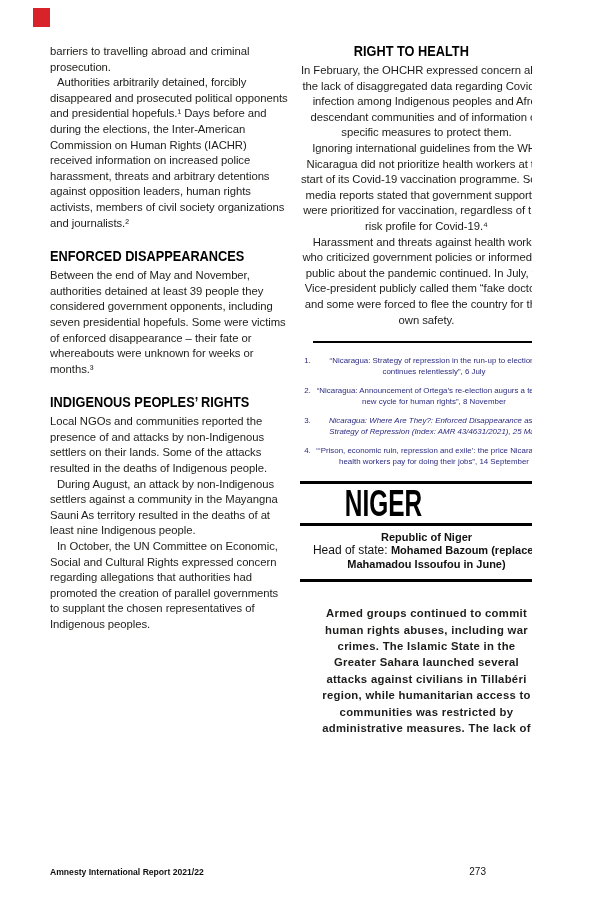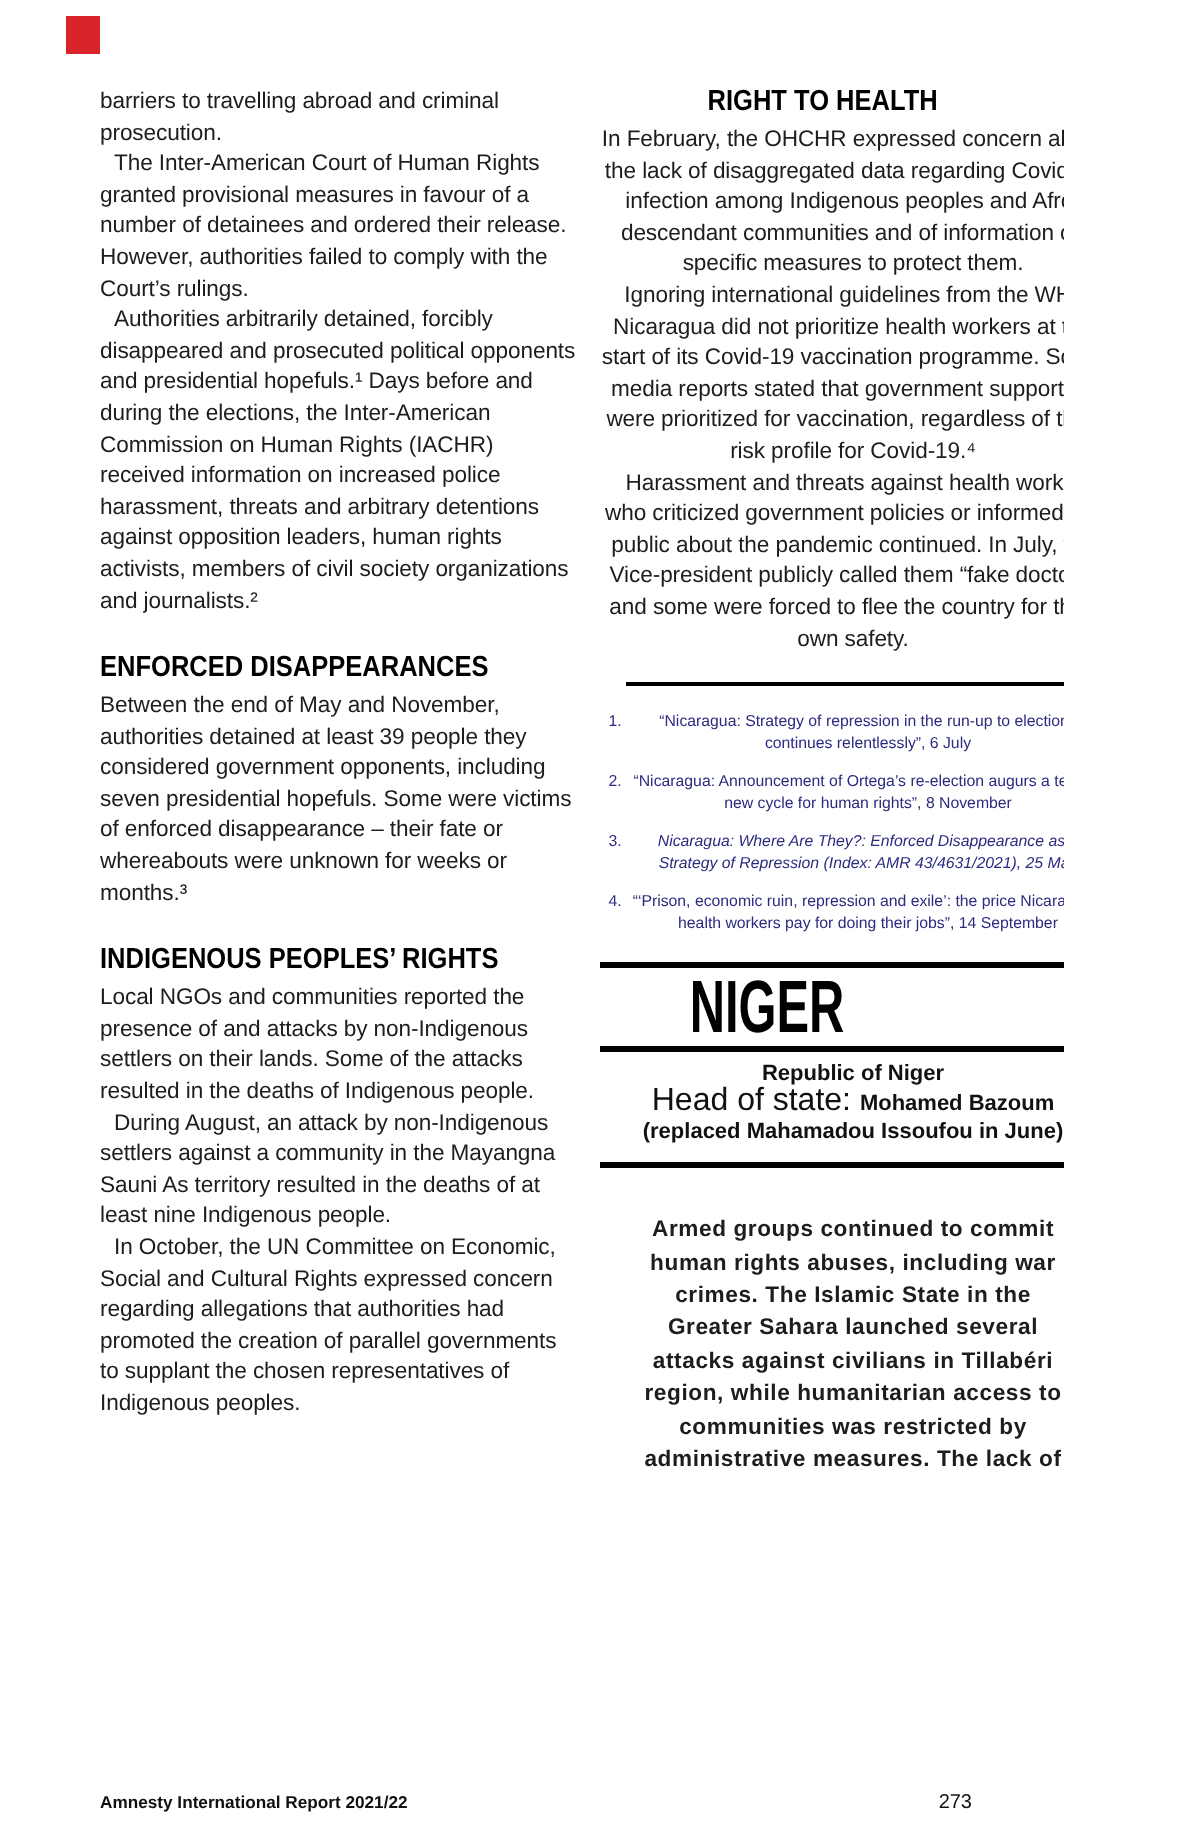--- a/index.html
+++ b/index.html
@@ -31,45 +31,44 @@
   .fn-text.it { font-style:italic; }
 
   .country { margin-top:13px; }
   .rule-thick { height:0; border-top:3px solid #000; }
   .country-title {
     margin:3px 0 2px; font-size:37px; line-height:34px; font-weight:700; color:#000;
     transform:scaleX(0.66); transform-origin:left center; white-space:nowrap;
   }
   .infobox { padding:5px 0 8px; }
   .info-line { font-size:11px; line-height:13.4px; color:#111; }
-  .info-line .lbl { font-weight:400; font-size:16px; }
+  .info-line .lbl { font-weight:400; font-size:12px; }
   .info-line .b { font-weight:700; }
 
   .country-intro {
     margin:23px 16px 0; font-size:11.3px; font-weight:700; line-height:16.4px;
     letter-spacing:0.3px; color:#1d1d1b;
   }
 
   .footer {
-    position:absolute; left:50px; right:46px; top:896px;
+    position:absolute; left:50px; right:46px; top:866px;
     display:flex; justify-content:space-between; align-items:baseline;
   }
   .footer-title { font-weight:700; font-size:8.6px; color:#111; }
   .page-num { font-size:10px; color:#111; }
 </style>
 </head>
 <body>
 
 <div class="page">
 
   <div class="corner-tab"></div>
 
   <div class="col col-left">
     <p class="body">barriers to travelling abroad and criminal prosecution.</p>
-    <p class="body ind">The Inter-American Court of Human Rights granted provisional measures in favour of a number of detainees and ordered their release. However, authorities failed to comply with the Court’s rulings.</p>
     <p class="body ind">Authorities arbitrarily detained, forcibly disappeared and prosecuted political opponents and presidential hopefuls.¹ Days before and during the elections, the Inter-American Commission on Human Rights (IACHR) received information on increased police harassment, threats and arbitrary detentions against opposition leaders, human rights activists, members of civil society organizations and journalists.²</p>
 
     <h2 class="sec">ENFORCED DISAPPEARANCES</h2>
     <p class="body">Between the end of May and November, authorities detained at least 39 people they considered government opponents, including seven presidential hopefuls. Some were victims of enforced disappearance – their fate or whereabouts were unknown for weeks or months.³</p>
 
     <h2 class="sec">INDIGENOUS PEOPLES’ RIGHTS</h2>
     <p class="body">Local NGOs and communities reported the presence of and attacks by non-Indigenous settlers on their lands. Some of the attacks resulted in the deaths of Indigenous people.</p>
     <p class="body ind">During August, an attack by non-Indigenous settlers against a community in the Mayangna Sauni As territory resulted in the deaths of at least nine Indigenous people.</p>
     <p class="body ind">In October, the UN Committee on Economic, Social and Cultural Rights expressed concern regarding allegations that authorities had promoted the creation of parallel governments to supplant the chosen representatives of Indigenous peoples.</p>
   </div>

